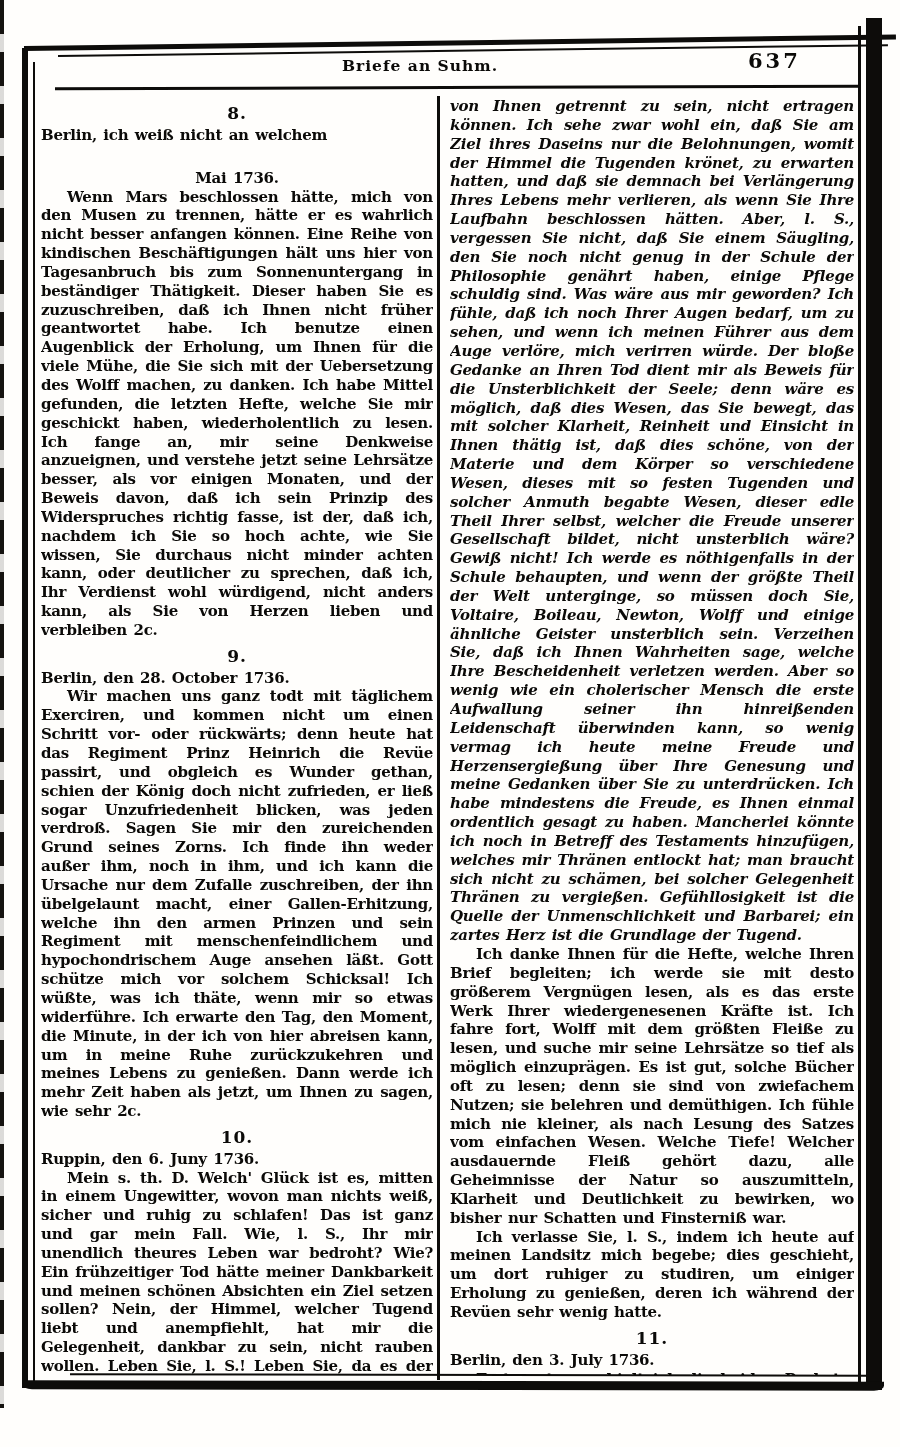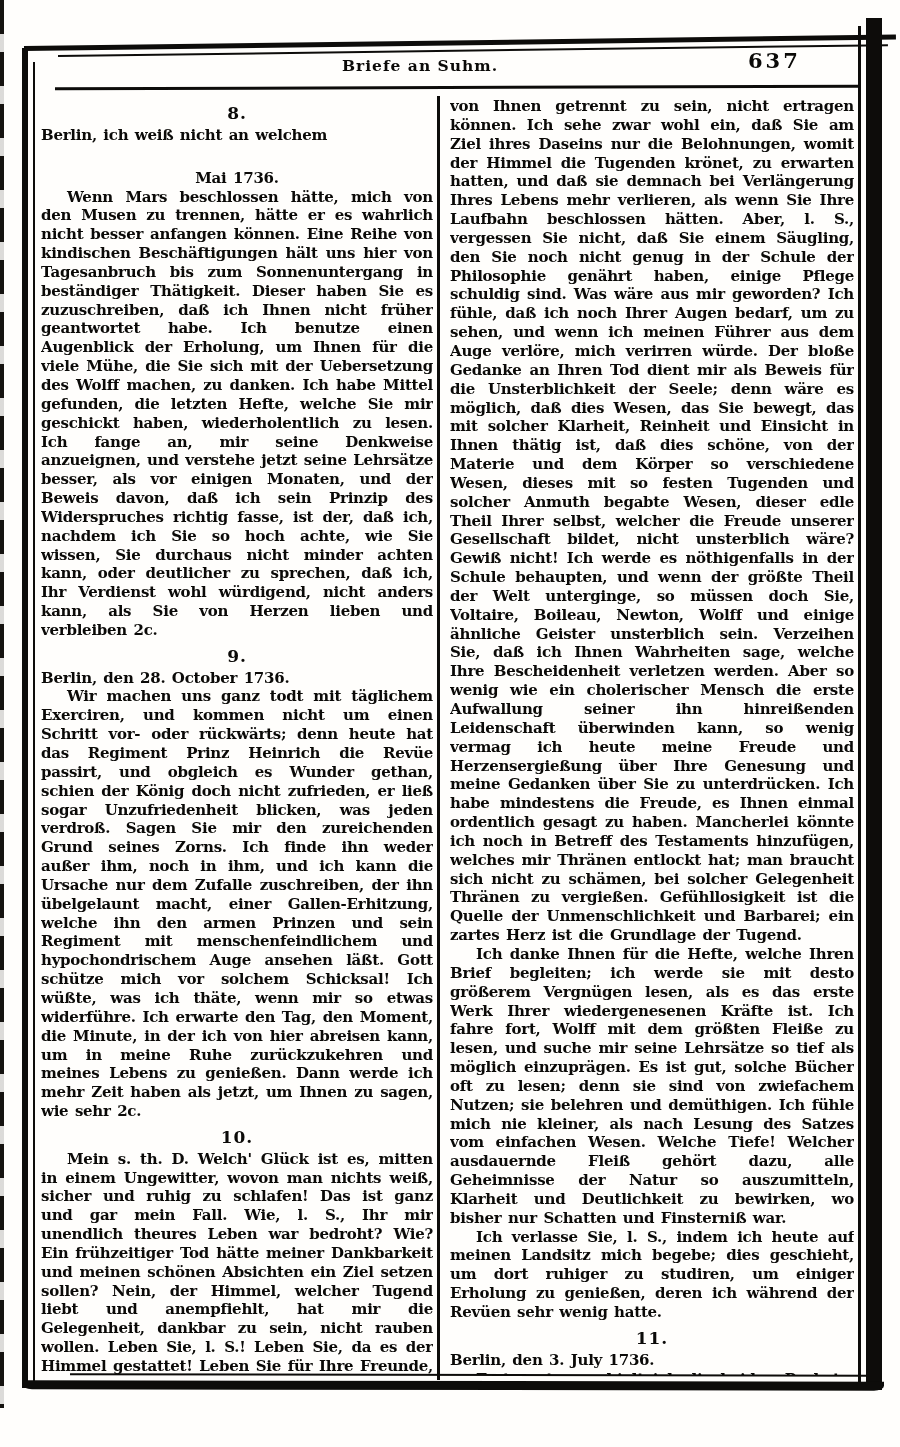--- a/index.html
+++ b/index.html
@@ -43,21 +43,21 @@
     letter-spacing:-0.25px;word-spacing:1.5px;
     text-align:justify;hyphens:auto;-webkit-hyphens:auto;
   }
   #col-left{left:41px;width:392px;}
   #col-right{left:450px;width:404px;}
   .block{margin:0;}
   .block.heading{text-align:center;font-size:17px;padding:7px 0 3px 0;letter-spacing:1px;}
   .block.date-right{text-align:left;padding-right:4px;}
   .block.date-center{text-align:center;margin-top:24px;}
   .block.para{text-indent:26px;}
-  .block.para-noindent{text-indent:0;}
+  .block.para-noindent{text-indent:0;font-style:italic;}
 </style>
 </head>
 <body>
 
 <div id="page">
 
   <div id="edge-artifact-left"></div>
   <div id="frame-top-thick" class="rule"></div>
   <div id="frame-top-thin" class="rule"></div>
   <div id="frame-left-thick" class="rule"></div>
@@ -74,20 +74,21 @@
 
   <div id="col-left" class="col">
       <div class="block heading">8.</div>
       <div class="block date-right">Berlin, ich weiß nicht an welchem</div>
       <div class="block date-center">Mai 1736.</div>
       <div class="block para">Wenn Mars beschlossen hätte, mich von den Musen zu trennen, hätte er es wahrlich nicht besser anfangen können.  Eine Reihe von kindischen Beschäftigungen hält uns hier von Tagesanbruch bis zum Sonnenuntergang in beständiger Thätigkeit. Dieser haben Sie es zuzuschreiben, daß ich Ihnen nicht früher geantwortet habe.  Ich benutze einen Augenblick der Erholung, um Ihnen für die viele Mühe, die Sie sich mit der Uebersetzung des Wolff machen, zu danken.  Ich habe Mittel gefunden, die letzten Hefte, welche Sie mir geschickt haben, wiederholentlich zu lesen.  Ich fange an, mir seine Denkweise anzueignen, und verstehe jetzt seine Lehrsätze besser, als vor einigen Monaten, und der Beweis davon, daß ich sein Prinzip des Widerspruches richtig fasse, ist der, daß ich, nachdem ich Sie so hoch achte, wie Sie wissen, Sie durchaus nicht minder achten kann, oder deutlicher zu sprechen, daß ich, Ihr Verdienst wohl würdigend, nicht anders kann, als Sie von Herzen lieben und verbleiben 2c.</div>
       <div class="block heading">9.</div>
       <div class="block date-right">Berlin, den 28. October 1736.</div>
       <div class="block para">Wir machen uns ganz todt mit täglichem Exerciren, und kommen nicht um einen Schritt vor- oder rückwärts; denn heute hat das Regiment Prinz Heinrich die Revüe passirt, und obgleich es Wunder gethan, schien der König doch nicht zufrieden, er ließ sogar Unzufriedenheit blicken, was jeden verdroß. Sagen Sie mir den zureichenden Grund seines Zorns.  Ich finde ihn weder außer ihm, noch in ihm, und ich kann die Ursache nur dem Zufalle zuschreiben, der ihn übelgelaunt macht, einer Gallen-Erhitzung, welche ihn den armen Prinzen und sein Regiment mit menschenfeindlichem und hypochondrischem Auge ansehen läßt. Gott schütze mich vor solchem Schicksal! Ich wüßte, was ich thäte, wenn mir so etwas widerführe.  Ich erwarte den Tag, den Moment, die Minute, in der ich von hier abreisen kann, um in meine Ruhe zurückzukehren und meines Lebens zu genießen. Dann werde ich mehr Zeit haben als jetzt, um Ihnen zu sagen, wie sehr 2c.</div>
       <div class="block heading">10.</div>
+      <div class="block date-right">Ruppin, den 6. Juny 1736.</div>
       <div class="block para">Mein s. th. D.  Welch' Glück ist es, mitten in einem Ungewitter, wovon man nichts weiß, sicher und ruhig zu schlafen! Das ist ganz und gar mein Fall. Wie, l. S., Ihr mir unendlich theures Leben war bedroht?  Wie?  Ein frühzeitiger Tod hätte meiner Dankbarkeit und meinen schönen Absichten ein Ziel setzen sollen?  Nein, der Himmel, welcher Tugend liebt und anempfiehlt, hat mir die Gelegenheit, dankbar zu sein, nicht rauben wollen. Leben Sie, l. S.! Leben Sie, da es der Himmel gestattet!  Leben Sie für Ihre Freunde, die aus wahrer Liebe für Sie den schrecklichen Gedanken,</div>
     </div>
   <div id="col-right" class="col">
       <div class="block para-noindent">von Ihnen getrennt zu sein, nicht ertragen können. Ich sehe zwar wohl ein, daß Sie am Ziel ihres Daseins nur die Belohnungen, womit der Himmel die Tugenden krönet, zu erwarten hatten, und daß sie demnach bei Verlängerung Ihres Lebens mehr verlieren, als wenn Sie Ihre Laufbahn beschlossen hätten. Aber, l. S., vergessen Sie nicht, daß Sie einem Säugling, den Sie noch nicht genug in der Schule der Philosophie genährt haben, einige Pflege schuldig sind. Was wäre aus mir geworden?  Ich fühle, daß ich noch Ihrer Augen bedarf, um zu sehen, und wenn ich meinen Führer aus dem Auge verlöre, mich verirren würde.  Der bloße Gedanke an Ihren Tod dient mir als Beweis für die Unsterblichkeit der Seele; denn wäre es möglich, daß dies Wesen, das Sie bewegt, das mit solcher Klarheit, Reinheit und Einsicht in Ihnen thätig ist, daß dies schöne, von der Materie und dem Körper so verschiedene Wesen, dieses mit so festen Tugenden und solcher Anmuth begabte Wesen, dieser edle Theil Ihrer selbst, welcher die Freude unserer Gesellschaft bildet, nicht unsterblich wäre?  Gewiß nicht!  Ich werde es nöthigenfalls in der Schule behaupten, und wenn der größte Theil der Welt unterginge, so müssen doch Sie, Voltaire, Boileau, Newton, Wolff und einige ähnliche Geister unsterblich sein. Verzeihen Sie, daß ich Ihnen Wahrheiten sage, welche Ihre Bescheidenheit verletzen werden. Aber so wenig wie ein cholerischer Mensch die erste Aufwallung seiner ihn hinreißenden Leidenschaft überwinden kann, so wenig vermag ich heute meine Freude und Herzensergießung über Ihre Genesung und meine Gedanken über Sie zu unterdrücken. Ich habe mindestens die Freude, es Ihnen einmal ordentlich gesagt zu haben. Mancherlei könnte ich noch in Betreff des Testaments hinzufügen, welches mir Thränen entlockt hat; man braucht sich nicht zu schämen, bei solcher Gelegenheit Thränen zu vergießen.  Gefühllosigkeit ist die Quelle der Unmenschlichkeit und Barbarei; ein zartes Herz ist die Grundlage der Tugend.</div>
       <div class="block para">Ich danke Ihnen für die Hefte, welche Ihren Brief begleiten; ich werde sie mit desto größerem Vergnügen lesen, als es das erste Werk Ihrer wiedergenesenen Kräfte ist. Ich fahre fort, Wolff mit dem größten Fleiße zu lesen, und suche mir seine Lehrsätze so tief als möglich einzuprägen.  Es ist gut, solche Bücher oft zu lesen; denn sie sind von zwiefachem Nutzen; sie belehren und demüthigen. Ich fühle mich nie kleiner, als nach Lesung des Satzes vom einfachen Wesen. Welche Tiefe! Welcher ausdauernde Fleiß gehört dazu, alle Geheimnisse der Natur so auszumitteln, Klarheit und Deutlichkeit zu bewirken, wo bisher nur Schatten und Finsterniß war.</div>
       <div class="block para">Ich verlasse Sie, l. S., indem ich heute auf meinen Landsitz mich begebe; dies geschieht, um dort ruhiger zu studiren, um einiger Erholung zu genießen, deren ich während der Revüen sehr wenig hatte.</div>
       <div class="block heading">11.</div>
       <div class="block date-right">Berlin, den 3. July 1736.</div>
       <div class="block para">Erst gestern erhielt ich die beiden Packete, welche Sie die Güte gehabt haben, mir zu senden. Ich danke Ihnen dafür herzlich und versichere Ihnen, daß ich nicht ein Heft Ihres Werkes lese,</div>
     </div>

